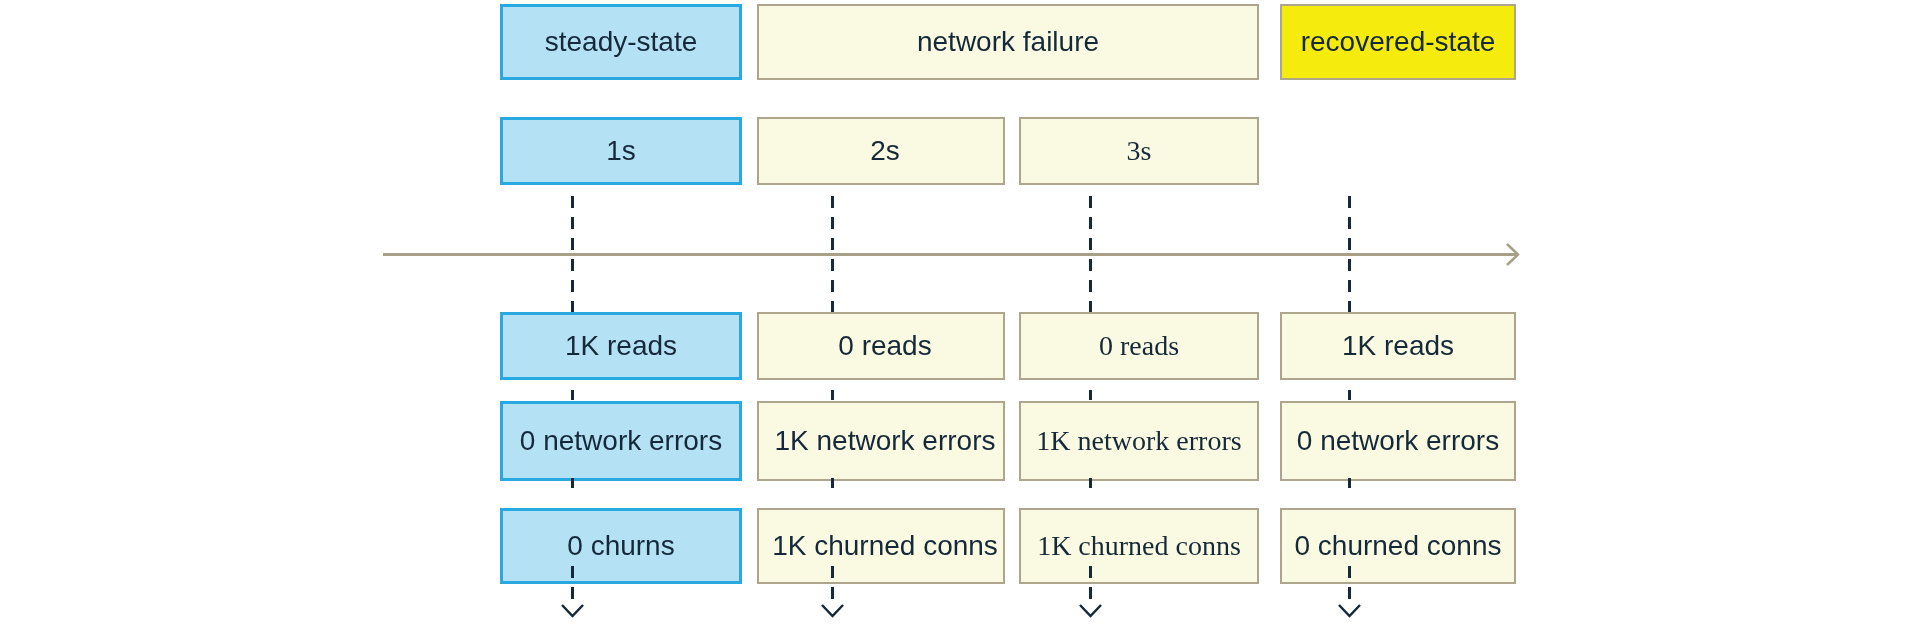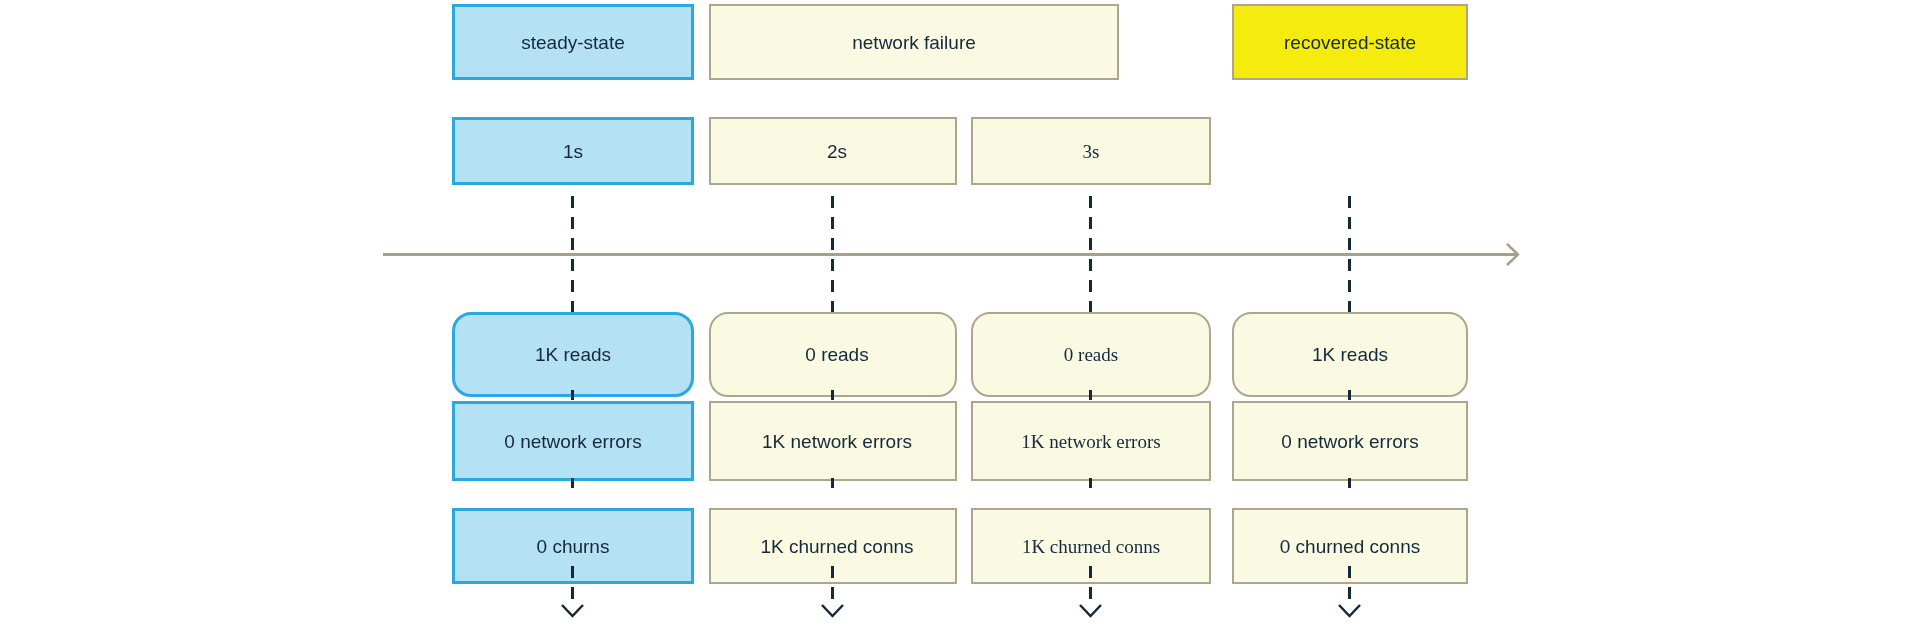--- a/index.html
+++ b/index.html
@@ -21,40 +21,41 @@
     background: #ffffff;
     overflow: hidden;
     font-family: "Liberation Sans", "DejaVu Sans", sans-serif;
     color: var(--text);
   }
   .box {
     position: absolute;
     display: flex;
     align-items: center;
     justify-content: center;
-    font-size: 19px;
+    font-size: 28px;
     line-height: 1;
     text-align: left;
     white-space: nowrap;
+    margin-left: 48px;
   }
   .blue   { background: var(--blue-fill);   border: 3px solid var(--blue-border); }
   .cream  { background: var(--cream-fill);  border: 2px solid var(--tan-border); }
   .yellow { background: var(--yellow-fill); border: 2px solid var(--tan-border); }
 
   
   .c1 { left: 452px;  width: 242px; }
   .c2 { left: 709px;  width: 248px; padding-left: 8px; }
   .c3 { left: 971px;  width: 240px; font-family: Liberation Serif, serif; }
   .c4 { left: 1232px; width: 236px; }
-  .c2-3 { left: 709px; width: 410px; }
+  .c2-3 { left: 709px; width: 502px; }
 
   
   .r1 { top: 4px;   height: 76px; }
   .r2 { top: 117px; height: 68px; }
-  .r3 { top: 312px; height: 85px; border-radius: 19px; }
+  .r3 { top: 312px; height: 68px; }
   .r4 { top: 401px; height: 80px; }
   .r5 { top: 508px; height: 76px; }
 
   
   .timeline-line {
     position: absolute;
     left: 383px; top: 253px;
     width: 1133px; height: 2.5px;
     background: var(--timeline);
   }

